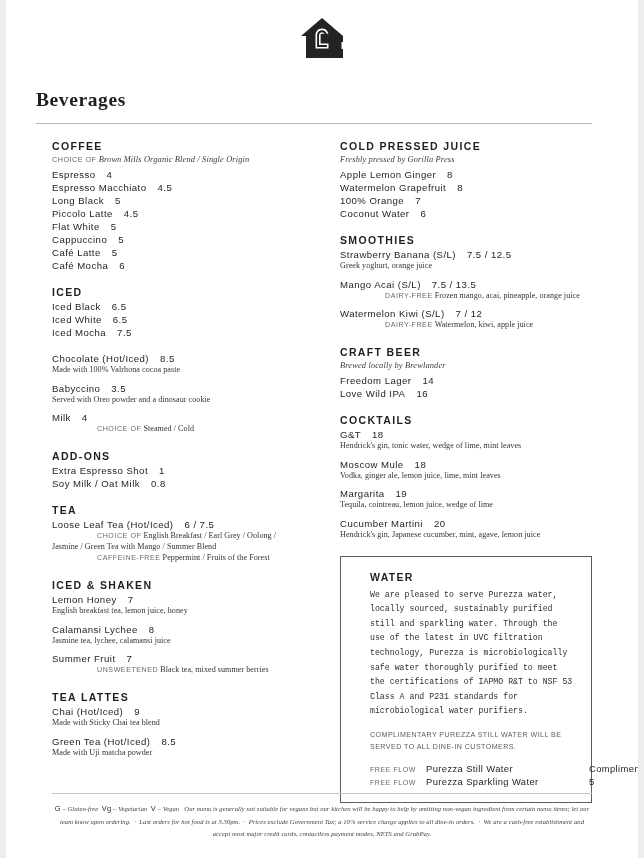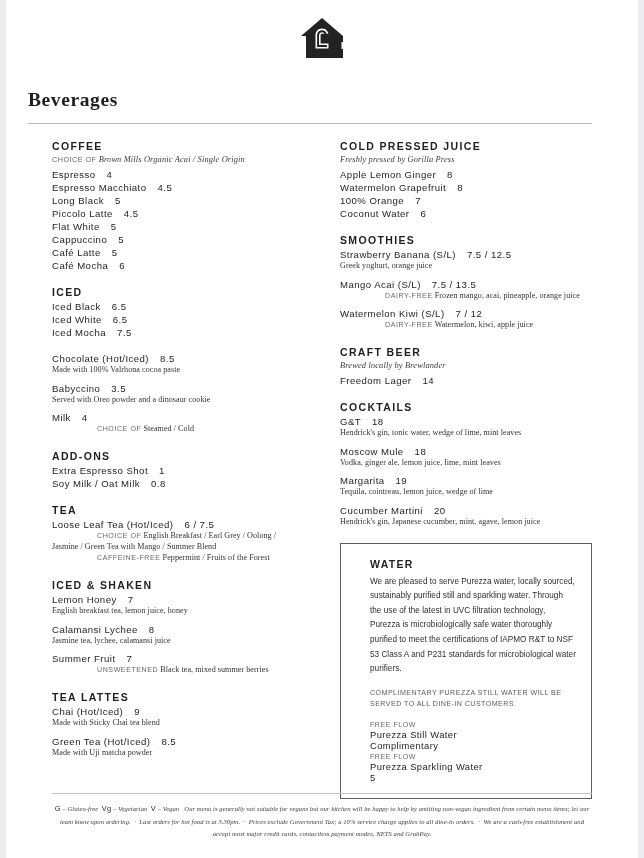--- a/index.html
+++ b/index.html
@@ -46,21 +46,21 @@
     justify-content: center;
   }
   .logo {
     width: 44px;
     height: 46px;
     display: block;
   }
 
   
   .title-block {
-    margin: 26px 52px 0 28px;
+    margin: 26px 52px 0 36px;
   }
   .page-title {
     font-family: "Liberation Serif", serif;
     font-size: 19.5px;
     font-weight: bold;
     letter-spacing: 0.6px;
     color: #1f1f1f;
   }
   .title-rule {
     margin-top: 12px;
@@ -148,21 +148,21 @@
     padding: 14px 15px 13px 29px;
   }
   .water-title {
     font-size: 10.5px;
     font-weight: bold;
     letter-spacing: 1.3px;
     color: #1f1f1f;
     margin-bottom: 5px;
   }
   .water-para {
-    font-family: Liberation Sans, sans-serif;
+    font-family: Liberation Mono, monospace;
     font-size: 8.2px;
     line-height: 1.78;
     color: #2e2e2e;
     letter-spacing: 0.02px;
   }
   .water-note {
     margin-top: 11px;
     font-size: 7.1px;
     line-height: 1.62;
     letter-spacing: 0.45px;
@@ -171,21 +171,20 @@
   .water-rows {
     margin-top: 10px;
   }
   .water-row {
     display: flex;
     align-items: baseline;
     font-size: 9.4px;
     letter-spacing: 0.4px;
     margin-bottom: 2px;
     color: #242424;
-    flex-direction: column;
   }
   .water-row .ff {
     font-size: 7.1px;
     letter-spacing: 0.5px;
     color: #6a6a6a;
     width: 56px;
     flex: none;
   }
   .water-row .wname {
     width: 163px;
@@ -244,21 +243,21 @@
 
   <div class="title-block">
     <div class="page-title">Beverages</div>
     <div class="title-rule"></div>
   </div>
 
   <div class="columns">
     <div class="col col-left" id="left-col">
         <div class="section">
           <div class="section-title">COFFEE</div>
-          <div class="section-sub"><span class="caps">CHOICE OF</span> <span>Brown Mills Organic Acai / Single Origin</span></div>
+          <div class="section-sub"><span class="caps">CHOICE OF</span> <span>Brown Mills Organic Blend / Single Origin</span></div>
           <div class="item">
             <div class="item-line"><span class="item-name">Espresso</span><span class="item-price">4</span></div>
           </div>
           <div class="item">
             <div class="item-line"><span class="item-name">Espresso Macchiato</span><span class="item-price">4.5</span></div>
           </div>
           <div class="item">
             <div class="item-line"><span class="item-name">Long Black</span><span class="item-price">5</span></div>
           </div>
           <div class="item">
@@ -377,20 +376,23 @@
           <div class="item spaced">
             <div class="item-line"><span class="item-name">Watermelon Kiwi (S/L)</span><span class="item-price">7 / 12</span></div>
             <div class="item-desc"><span class="caps">DAIRY-FREE</span> <span>Watermelon, kiwi, apple juice</span></div>
           </div>
         </div>
         <div class="section">
           <div class="section-title">CRAFT BEER</div>
           <div class="section-sub"><span>Brewed locally by Brewlander</span></div>
           <div class="item">
             <div class="item-line"><span class="item-name">Freedom Lager</span><span class="item-price">14</span></div>
+          </div>
+          <div class="item">
+            <div class="item-line"><span class="item-name">Love Wild IPA</span><span class="item-price">16</span></div>
           </div>
         </div>
         <div class="section">
           <div class="section-title">COCKTAILS</div>
           <div class="item spaced">
             <div class="item-line"><span class="item-name">G&amp;T</span><span class="item-price">18</span></div>
             <div class="item-desc"><span>Hendrick's gin, tonic water, wedge of lime, mint leaves</span></div>
           </div>
           <div class="item spaced">
             <div class="item-line"><span class="item-name">Moscow Mule</span><span class="item-price">18</span></div>

